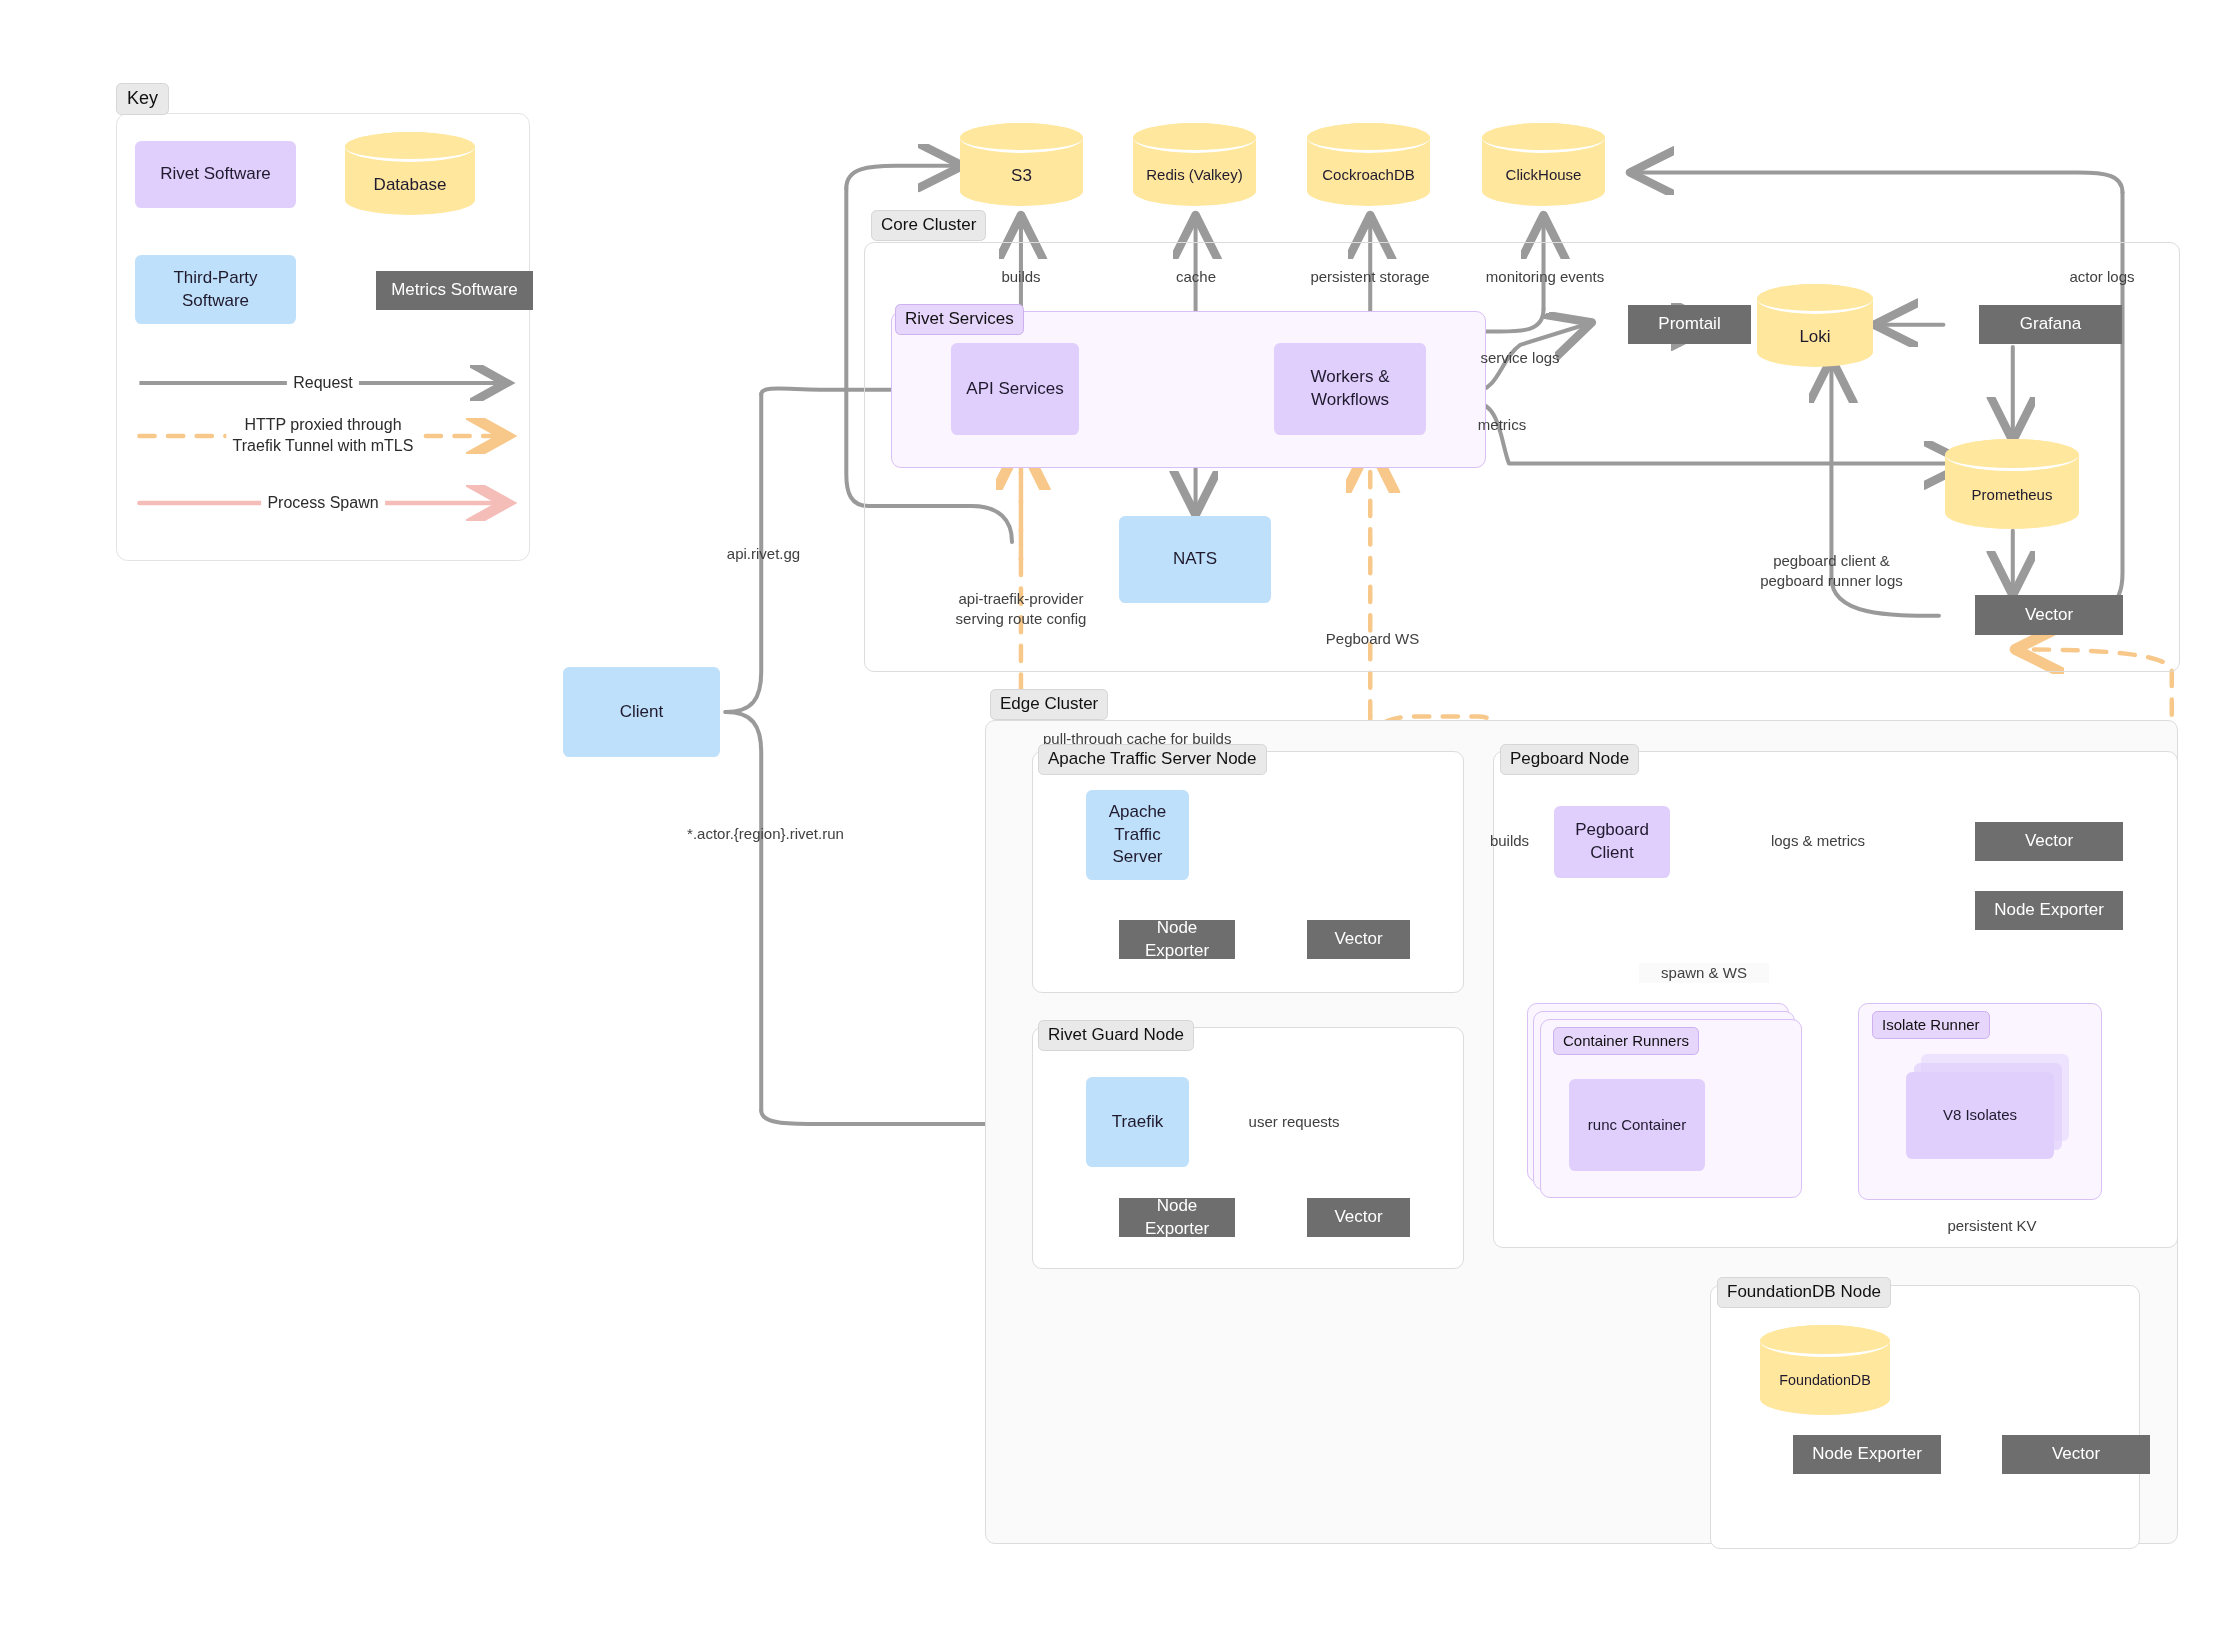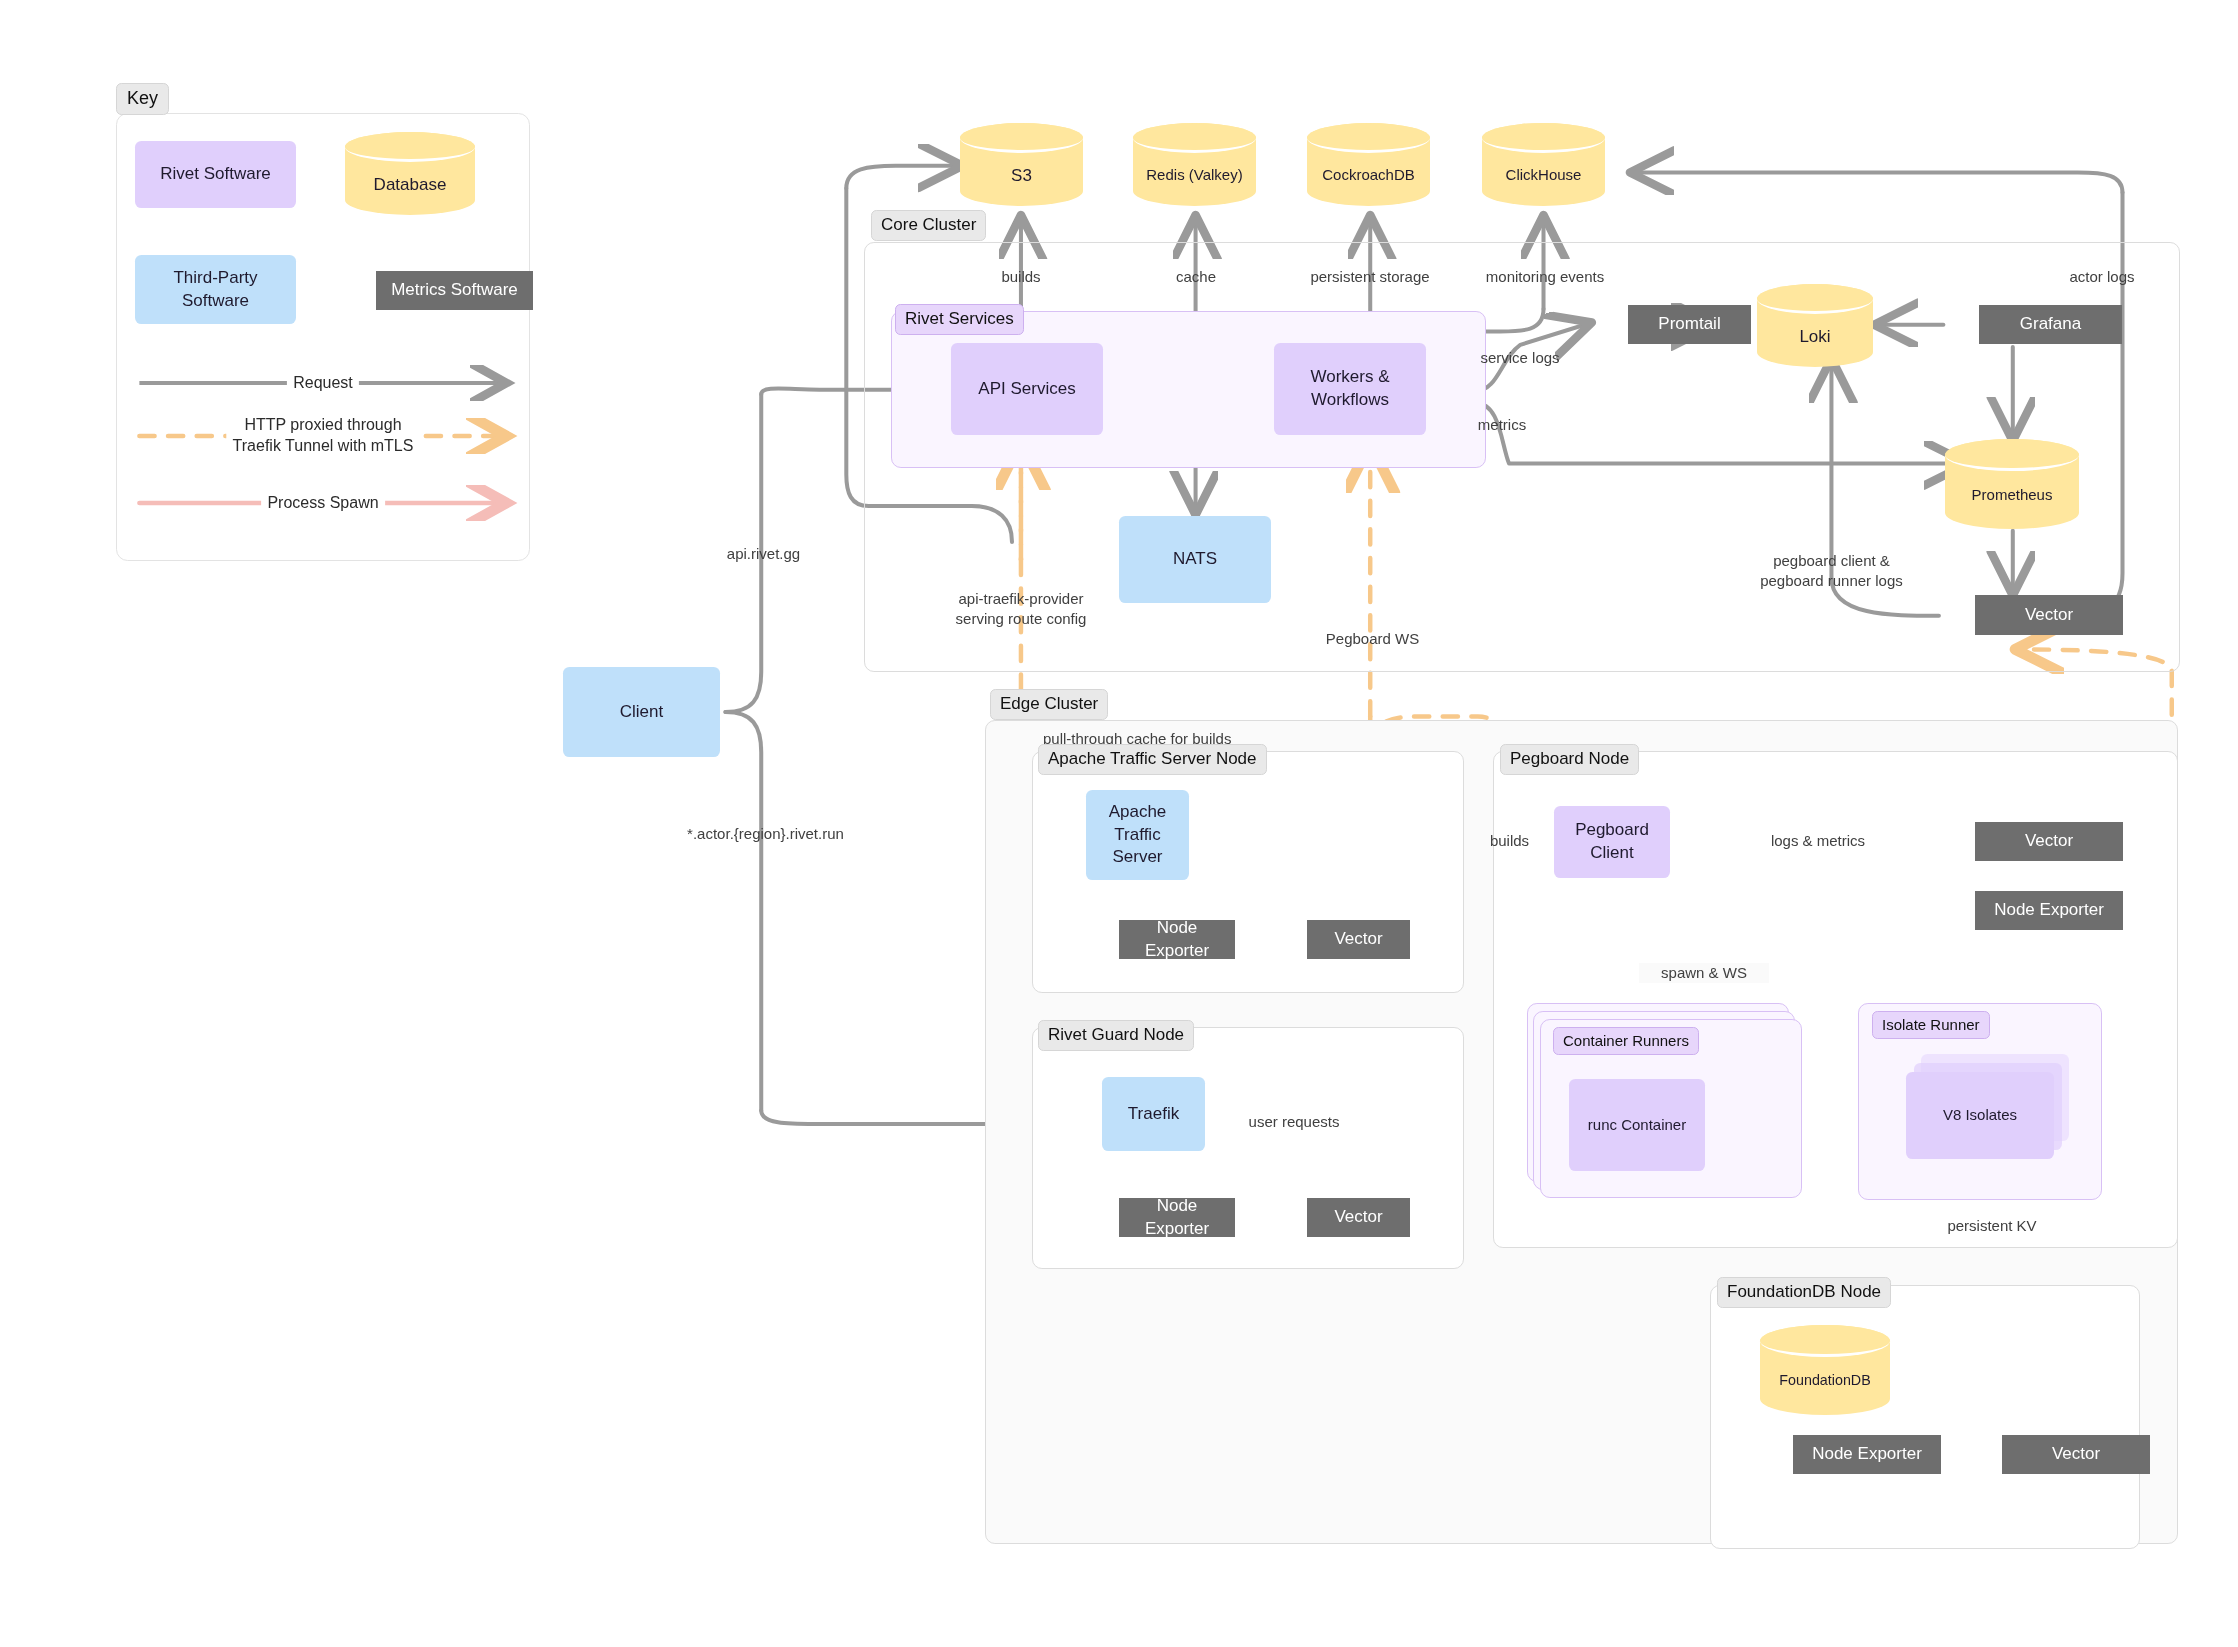--- a/index.html
+++ b/index.html
@@ -310,21 +310,21 @@
     <div class="cap"></div>
     <div class="dblabel" style="font-size:15px">ClickHouse</div>
   </div>
 
   <div class="gtitle" style="left:871px; top:210px;">Core Cluster</div>
   <div class="group" style="left:864px; top:242px; width:1316px; height:430px;"></div>
 
   <div class="gtitle purple" style="left:895px; top:304px;">Rivet Services</div>
   <div class="group rivetsvc" style="left:891px; top:311px; width:595px; height:157px;"></div>
 
-  <div class="node rivet" style="left:951px; top:343px; width:152px; height:92px;">API Services</div>
+  <div class="node rivet" style="left:951px; top:343px; width:128px; height:92px;">API Services</div>
   <div class="node rivet" style="left:1274px; top:343px; width:152px; height:92px;">Workers &amp;
 Workflows</div>
 
   <div class="node third" style="left:1119px; top:516px; width:152px; height:87px;">NATS</div>
 
   <div class="node metrics" style="left:1592px; top:305px; width:123px; height:39px;">Promtail</div>
 
   <div class="db" style="left:1757px; top:284px; width:116px; height:83px;">
     <div class="cyl"></div>
     <div class="cap"></div>
@@ -346,21 +346,21 @@
 
   <div class="gtitle" style="left:1038px; top:744px;">Apache Traffic Server Node</div>
   <div class="group" style="left:1032px; top:751px; width:432px; height:242px; background:#fff;"></div>
   <div class="node third" style="left:1086px; top:790px; width:103px; height:90px;">Apache Traffic
 Server</div>
   <div class="node metrics" style="left:1083px; top:920px; width:116px; height:39px;" style2="">Node Exporter</div>
   <div class="node metrics" style="left:1271px; top:920px; width:103px; height:39px;">Vector</div>
 
   <div class="gtitle" style="left:1038px; top:1020px;">Rivet Guard Node</div>
   <div class="group" style="left:1032px; top:1027px; width:432px; height:242px; background:#fff;"></div>
-  <div class="node third" style="left:1086px; top:1077px; width:103px; height:74px;margin-left:16px;">Traefik</div>
+  <div class="node third" style="left:1086px; top:1077px; width:103px; height:90px;">Traefik</div>
   <div class="node metrics" style="left:1083px; top:1198px; width:116px; height:39px;">Node Exporter</div>
   <div class="node metrics" style="left:1271px; top:1198px; width:103px; height:39px;">Vector</div>
 
   <div class="gtitle" style="left:1500px; top:744px;">Pegboard Node</div>
   <div class="group" style="left:1493px; top:751px; width:685px; height:497px; background:#fff;"></div>
 
   <div class="node rivet" style="left:1554px; top:806px; width:116px; height:72px;">Pegboard Client</div>
   <div class="node metrics" style="left:1939px; top:822px; width:148px; height:39px;">Vector</div>
   <div class="node metrics" style="left:1939px; top:891px; width:148px; height:39px;">Node Exporter</div>
 

